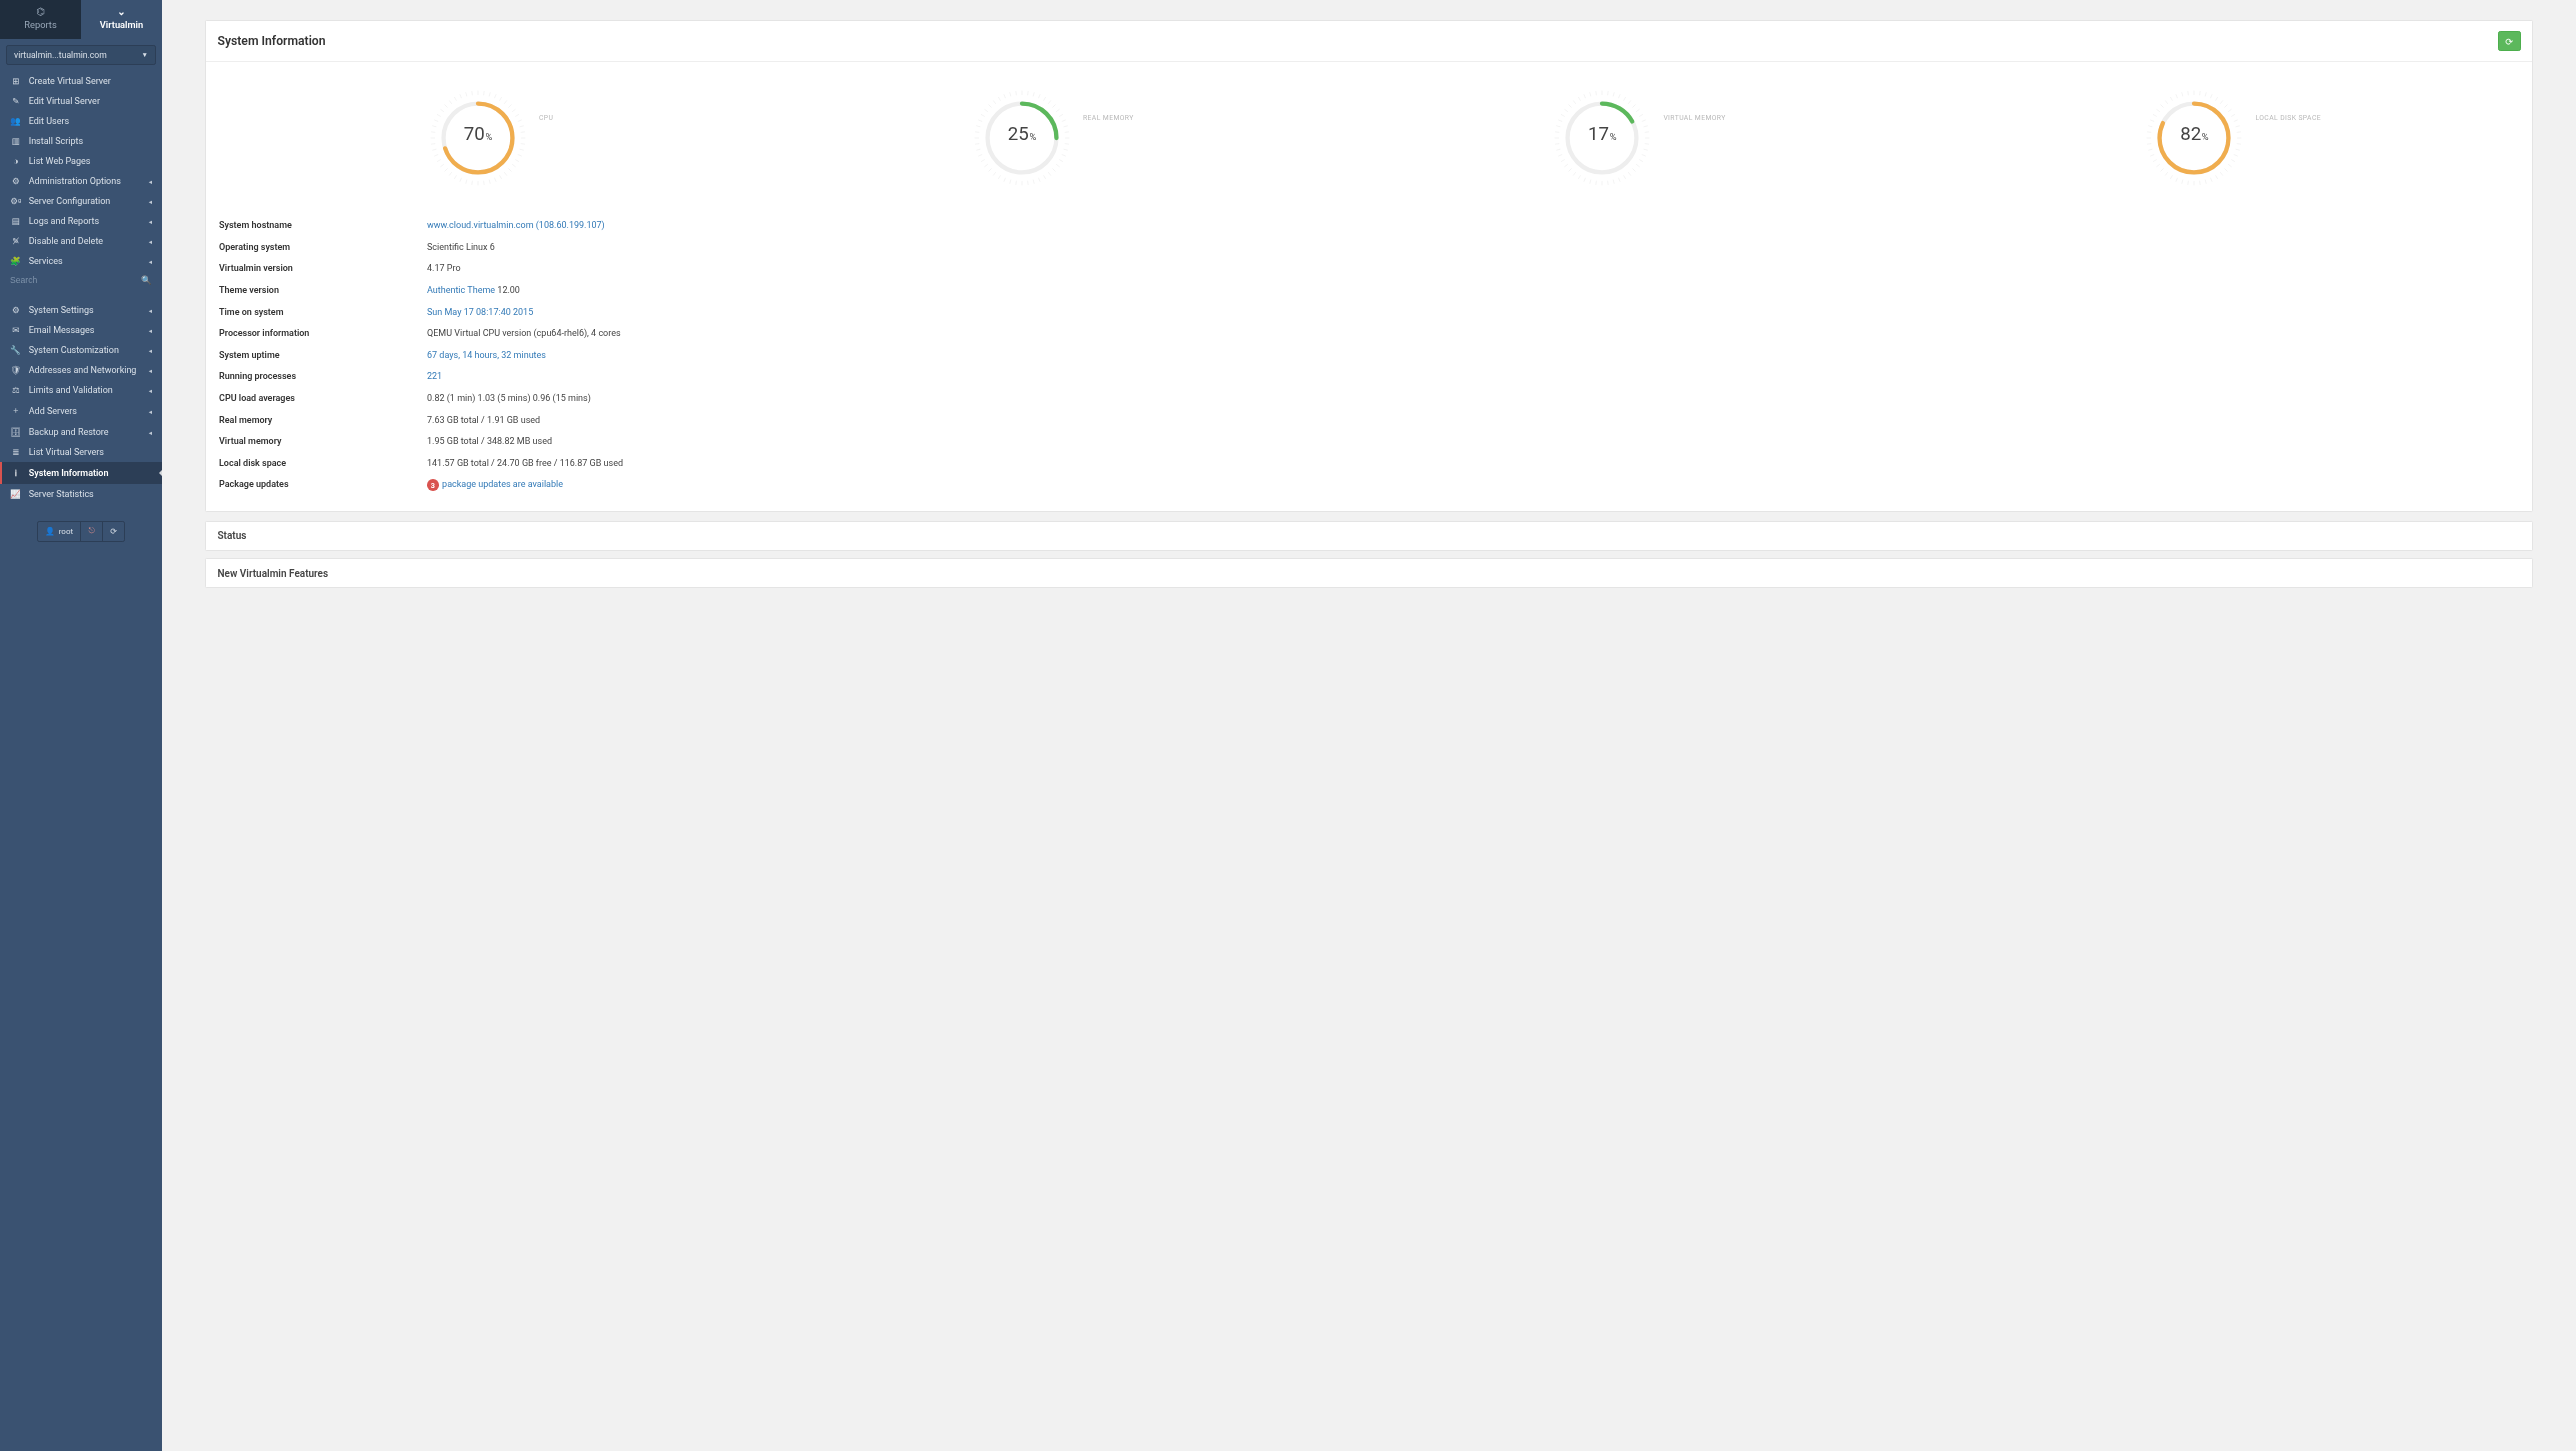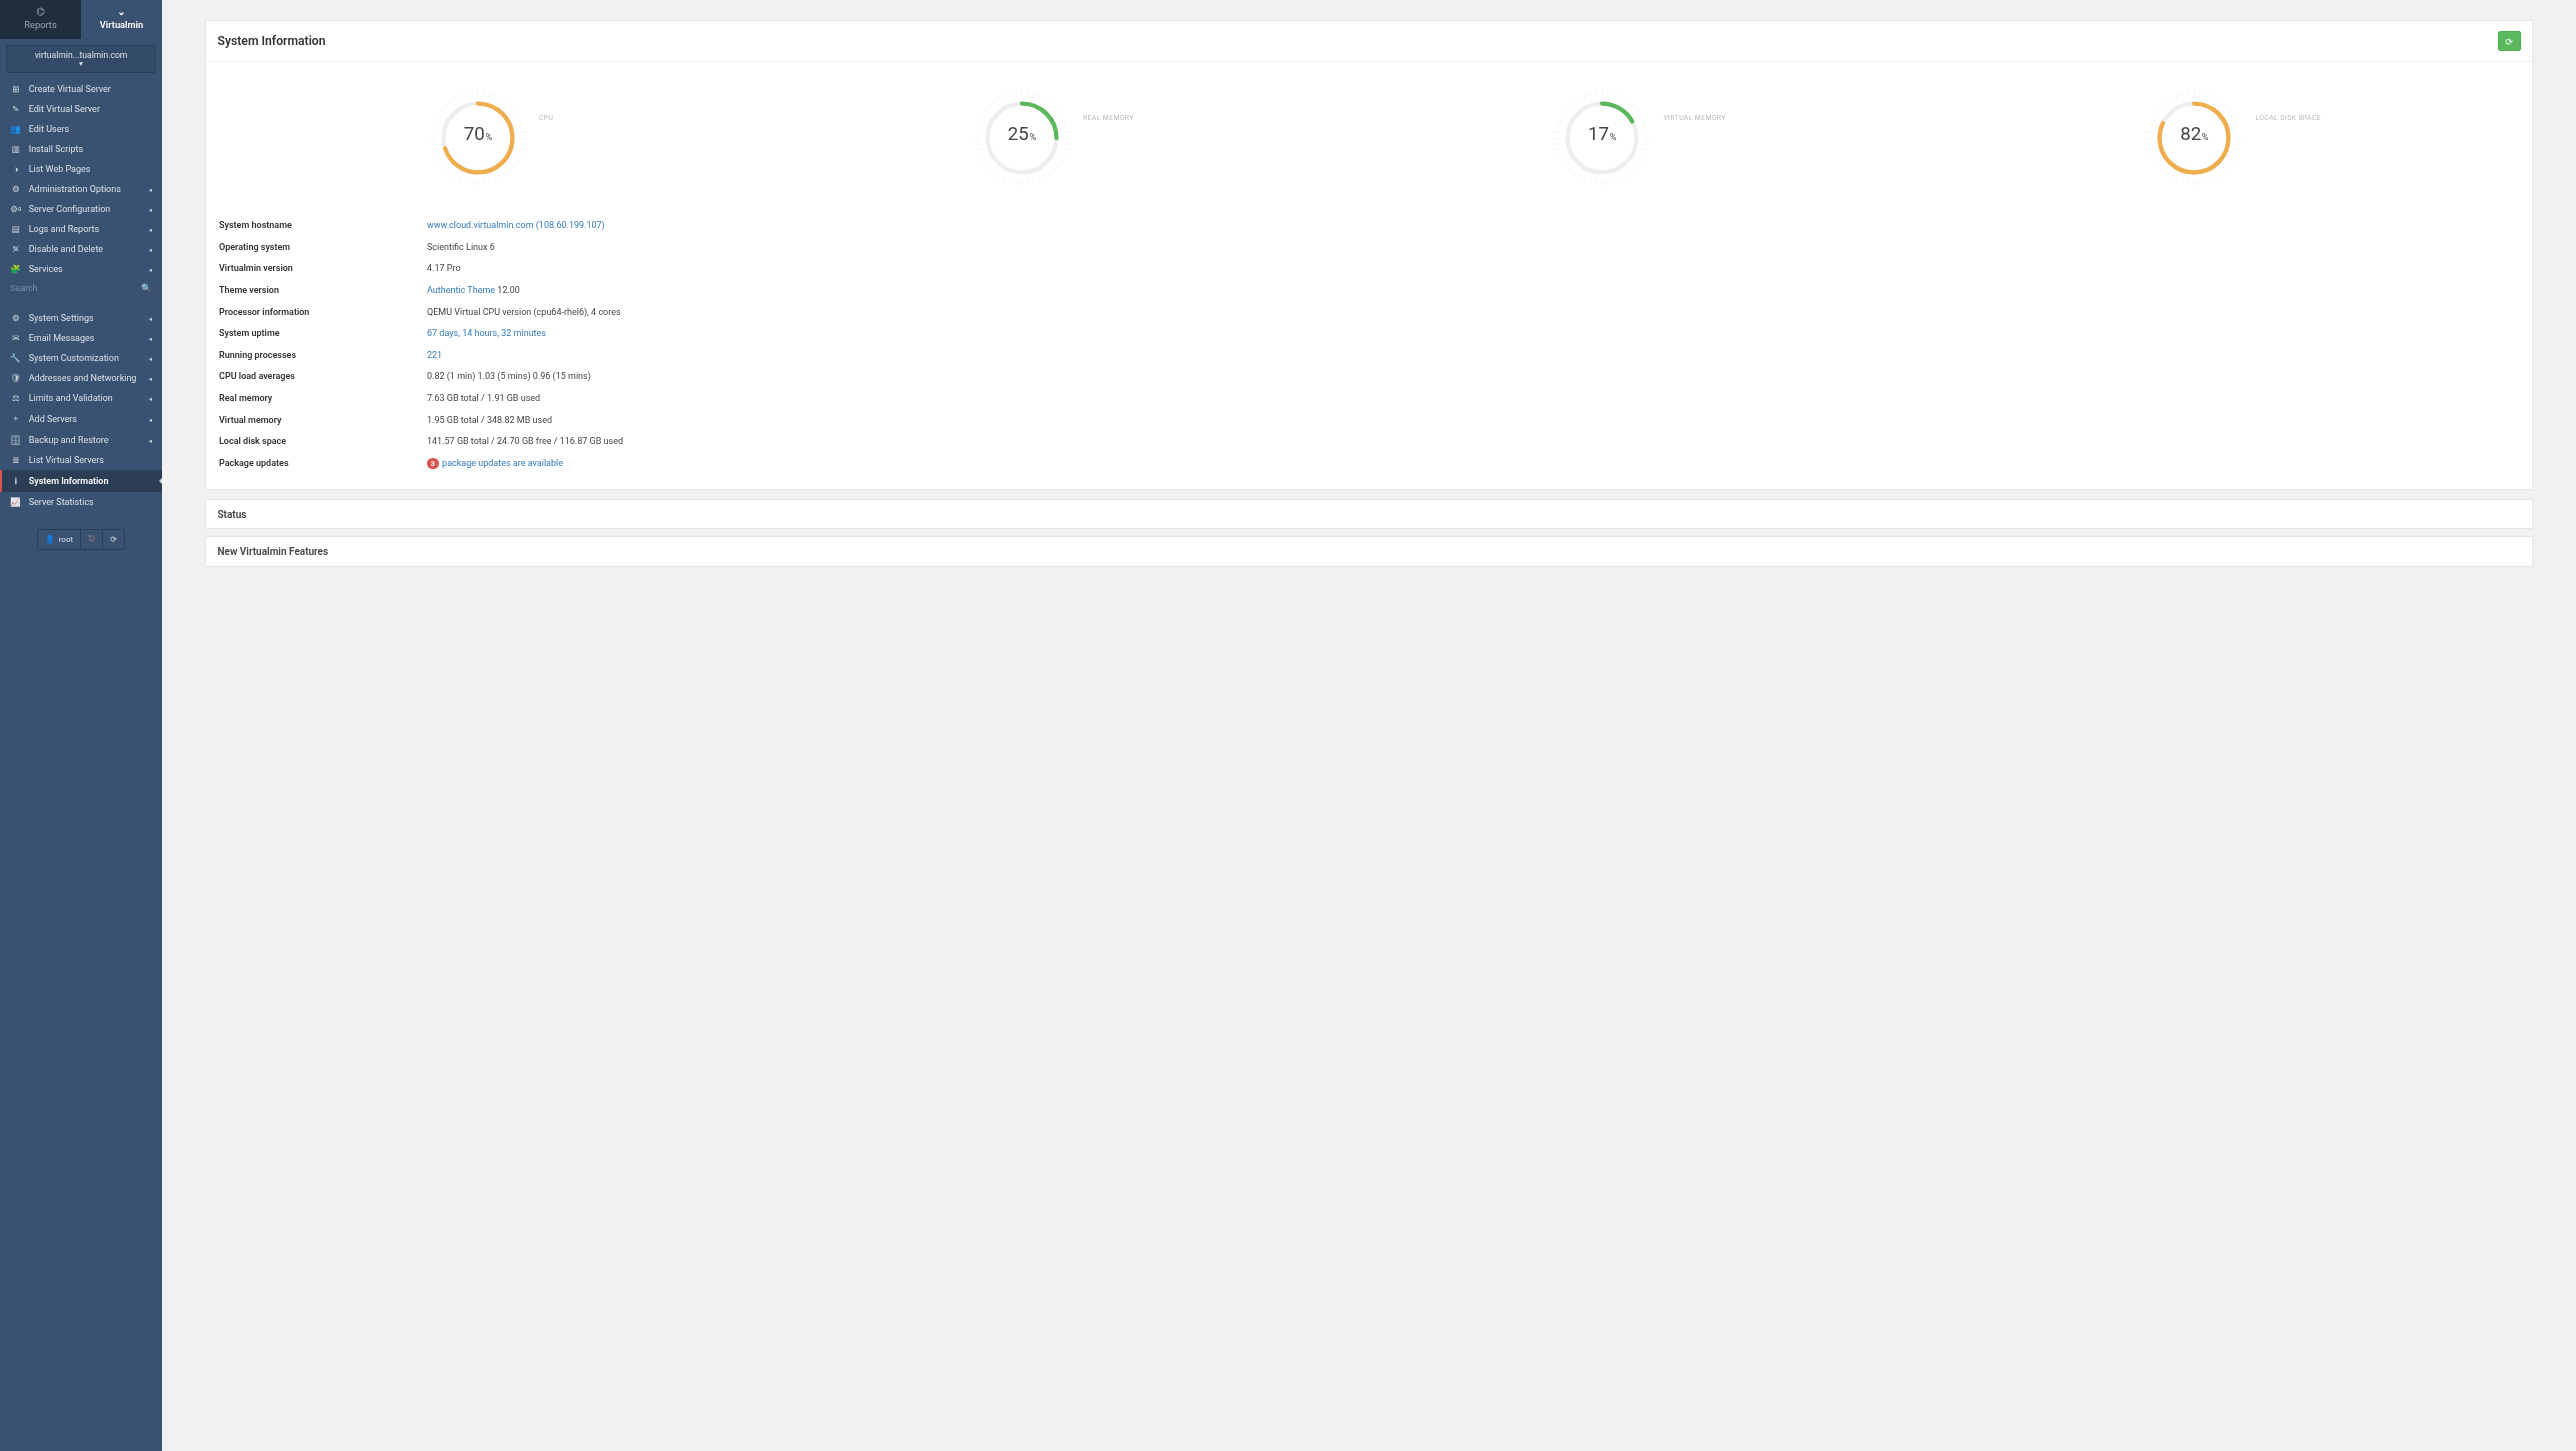--- a/index.html
+++ b/index.html
@@ -48,21 +48,20 @@
   background: #344b67;
   border: 0.7px solid #2c3e56;
   border-radius: 2.2px;
   padding: 4.3px 7.2px;
   color: #d9e0e8;
   font-size: 8.6px;
   display: flex;
   justify-content: space-between;
   align-items: center;
   cursor: pointer;
-  flex-direction: column;
 }
 .nav { list-style: none; }
 .nav-item {
   display: flex;
   align-items: center;
   padding: 5px 10px;
   font-size: 9px;
   color: #d9e0e8;
   cursor: pointer;
   position: relative;
@@ -644,20 +643,24 @@
         </div>
         <div class="info-row">
           <div class="info-key">Virtualmin version</div>
           <div class="info-val">4.17 Pro</div>
         </div>
         <div class="info-row">
           <div class="info-key">Theme version</div>
           <div class="info-val"><span class="link">Authentic Theme</span><span> 12.00</span></div>
         </div>
         <div class="info-row">
+          <div class="info-key">Time on system</div>
+          <div class="info-val"><span class="link">Sun May 17 08:17:40 2015</span></div>
+        </div>
+        <div class="info-row">
           <div class="info-key">Processor information</div>
           <div class="info-val">QEMU Virtual CPU version (cpu64-rhel6), 4 cores</div>
         </div>
         <div class="info-row">
           <div class="info-key">System uptime</div>
           <div class="info-val"><span class="link">67 days, 14 hours, 32 minutes</span></div>
         </div>
         <div class="info-row">
           <div class="info-key">Running processes</div>
           <div class="info-val"><span class="link">221</span></div>

